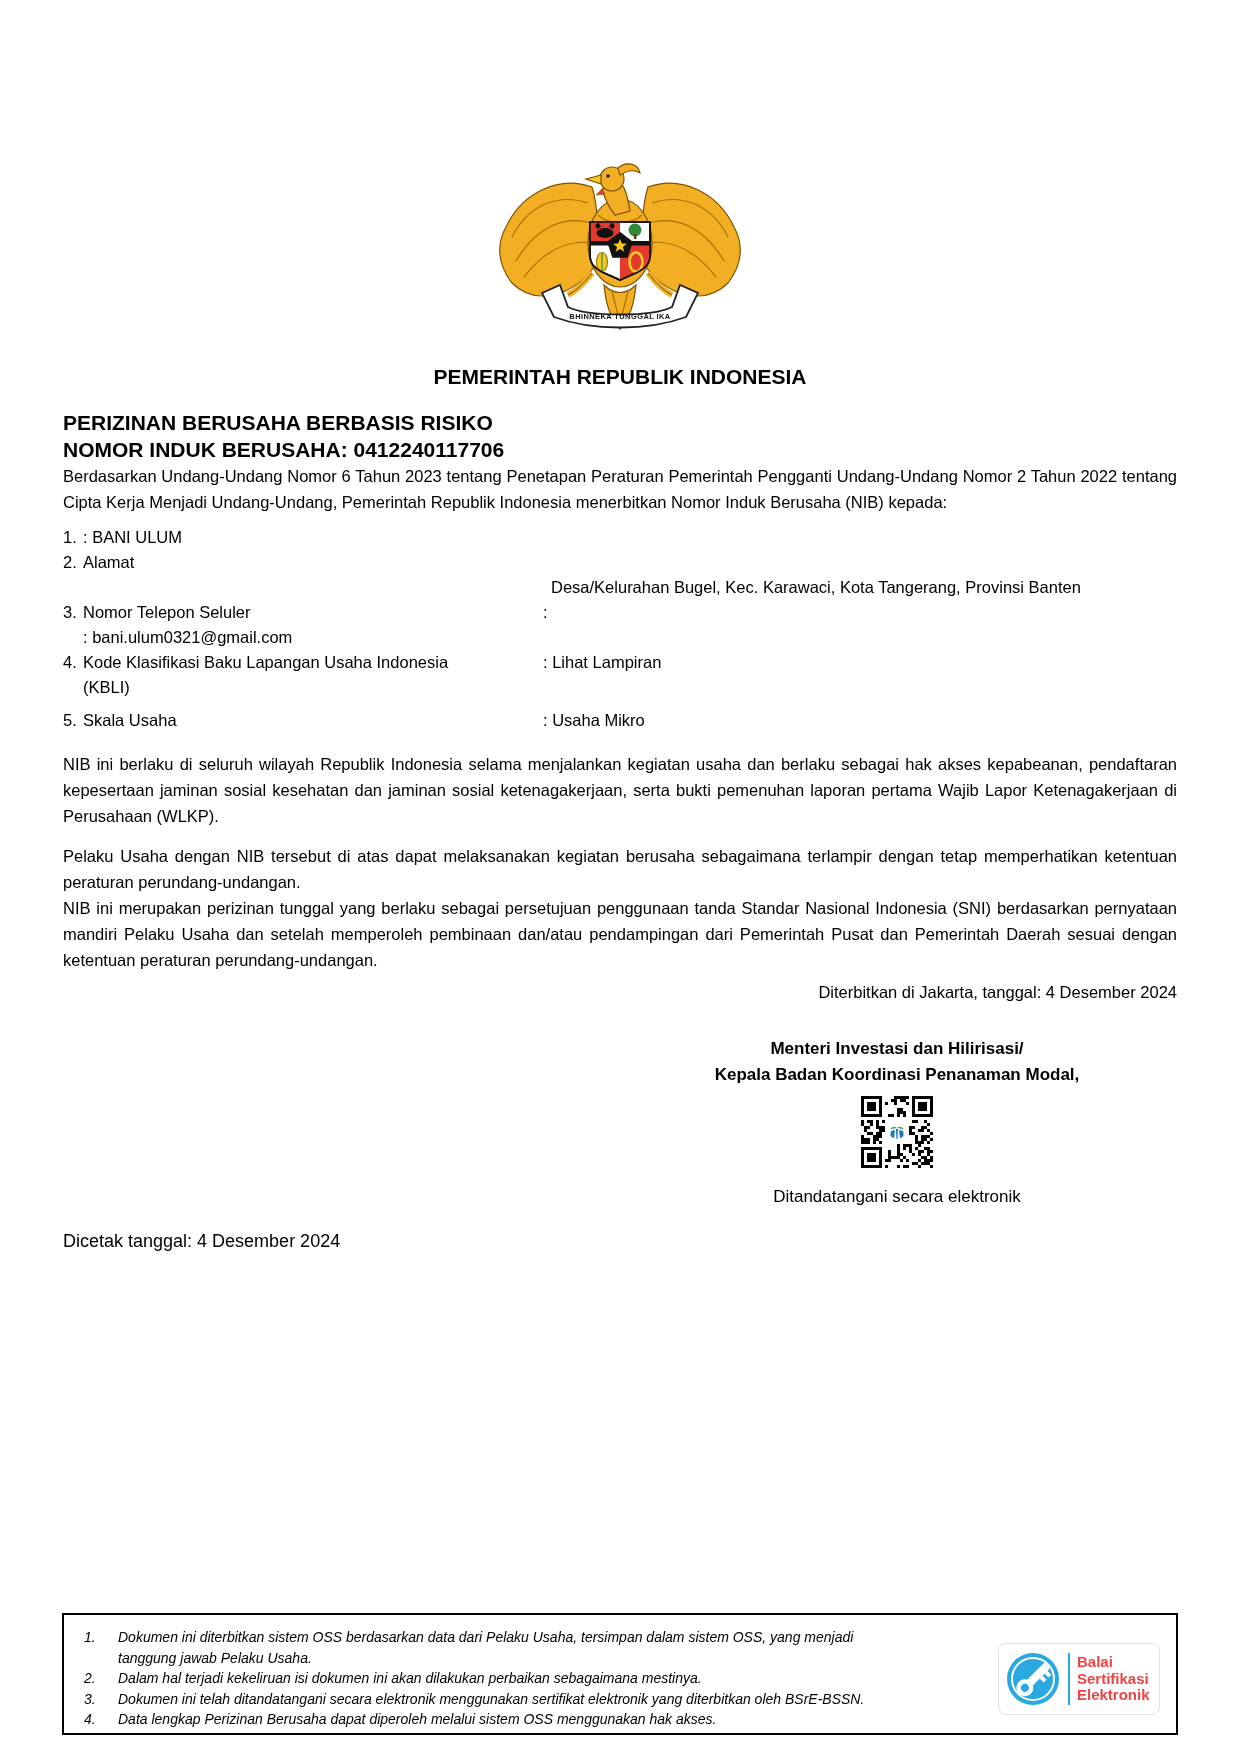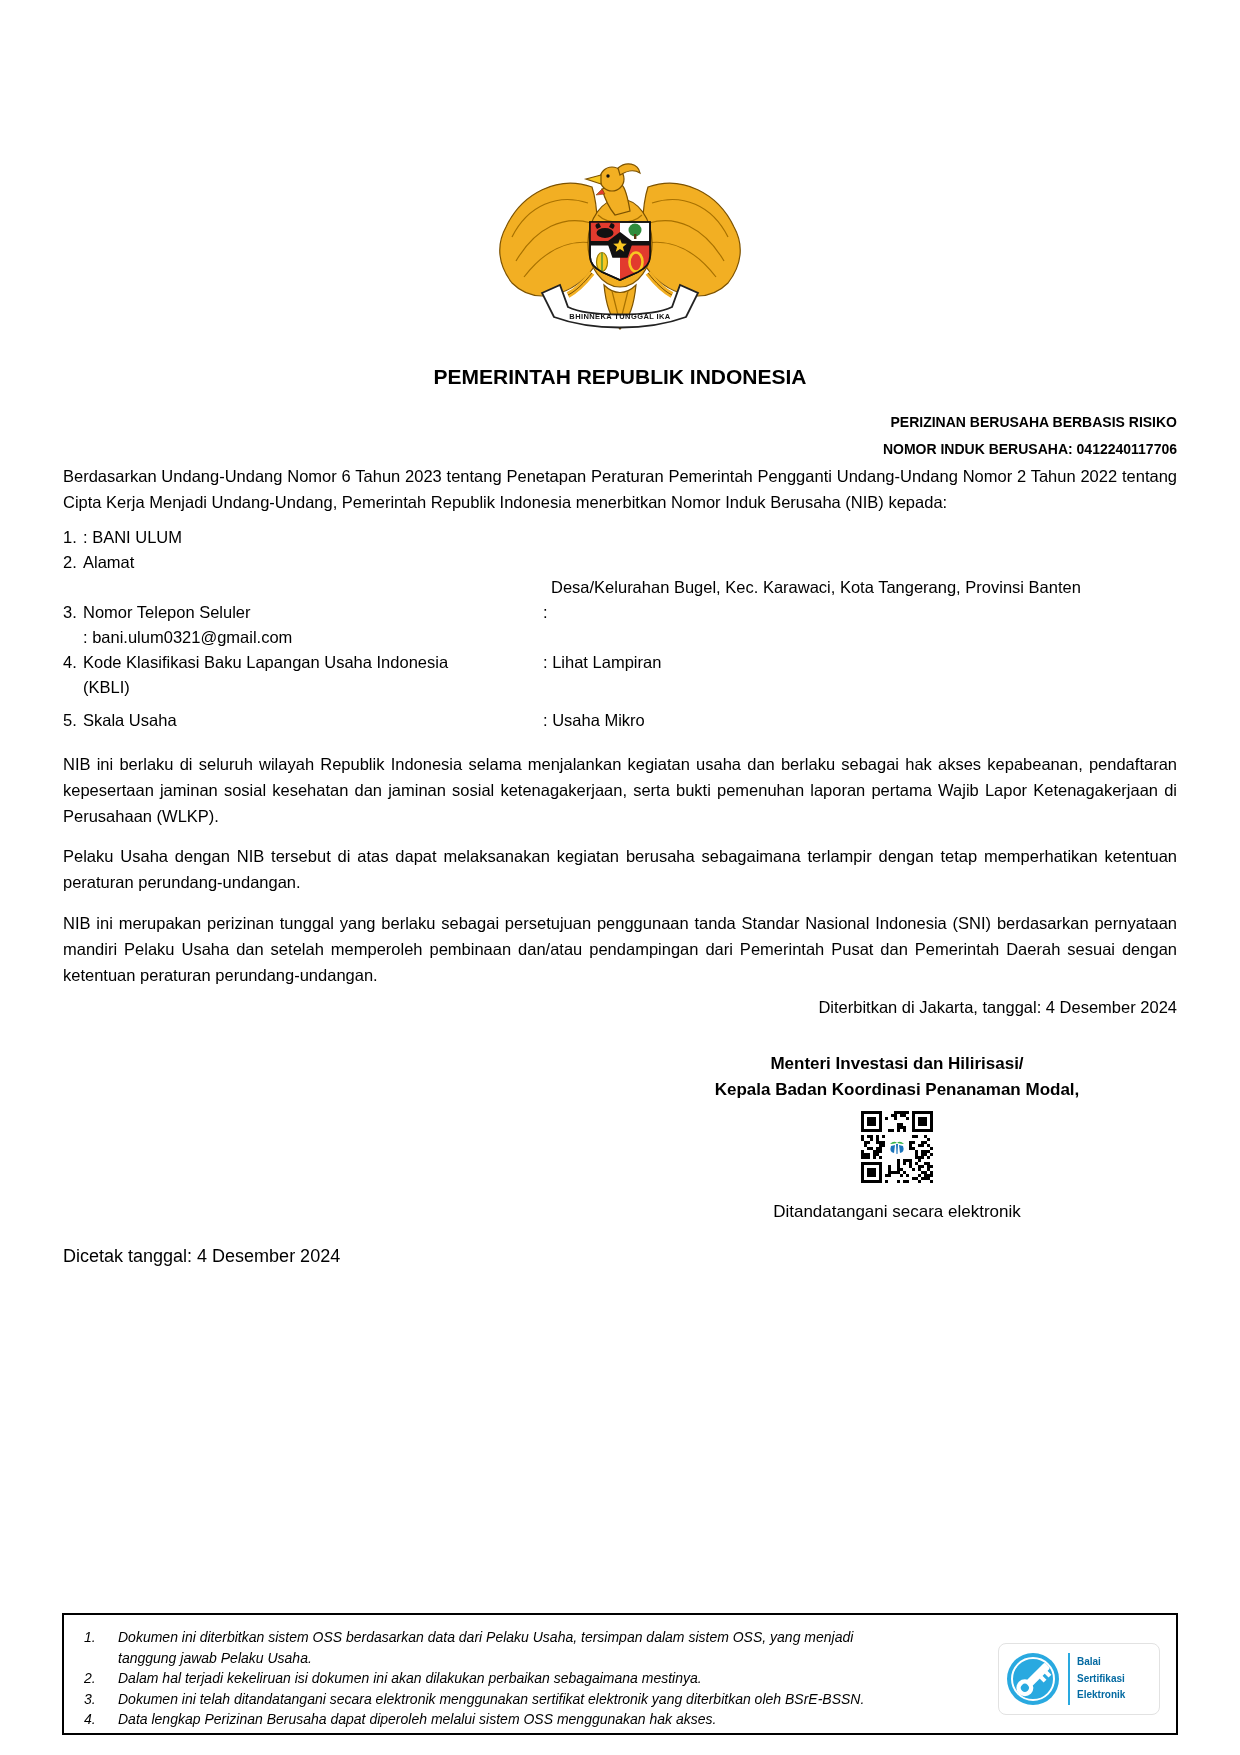--- a/index.html
+++ b/index.html
@@ -2,48 +2,48 @@
 <html><head>
 <meta charset="utf-8">
 <style>
   html,body{margin:0;padding:0;background:#fff;}
   body{width:1240px;height:1755px;position:relative;font-family:"Liberation Sans",sans-serif;color:#000;}
   .page{position:absolute;inset:0;padding:0 63px;box-sizing:border-box;overflow:hidden;}
 
   .emblem-wrap{margin:145px auto 0;width:264px;height:196px;text-align:center;}
 
   .gov-title{margin:23px 0 0;text-align:center;font-size:21px;font-weight:bold;line-height:26px;}
-  .doc-title{margin:19px 0 0;text-align:right;font-size:14px;font-weight:bold;line-height:27px;}
+  .doc-title{margin:19px 0 0;text-align:left;font-size:21px;font-weight:bold;line-height:27px;}
 
   .body-par{margin:0;font-size:16.5px;line-height:26px;text-align:justify;}
   .intro{}
   .p2{margin-top:18px;}
   .p3{margin-top:14px;}
-  .p4{margin-top:15px;}
+  .p4{}
   .issued{margin-top:6px;text-align:right;}
 
   .detail-list{margin-top:10px;font-size:16.5px;line-height:25px;}
   .field-row{display:grid;grid-template-columns:20px 460px 1fr;}
   .field-row.gap-top{margin-top:8px;}
   .f-value.cont{padding-left:8px;}
 
   .signature{width:560px;margin:31px 0 0 auto;text-align:center;}
   .sig-line{font-size:17px;font-weight:bold;line-height:26px;}
   .qr-wrap{width:72px;height:72px;margin:8px auto 0;position:relative;}
   .qr-logo{position:absolute;left:50%;top:50%;width:24px;height:24px;margin:-12px 0 0 -12px;background:#fff;display:flex;align-items:center;justify-content:center;}
   .sig-note{font-size:17px;line-height:26px;margin-top:16px;}
 
   .printed{margin-top:18px;font-size:18px;line-height:26px;}
 
   .footer-box{position:absolute;left:62px;right:62px;top:1613px;height:122px;border:2px solid #000;box-sizing:border-box;padding:12px 18px 0 20px;}
   .notes{width:800px;font-style:italic;font-size:14px;line-height:20.5px;}
   .note-row{display:grid;grid-template-columns:34px 1fr;}
   .bse-card{position:absolute;right:16px;top:28px;width:162px;height:72px;border:1px solid #e2e2e2;border-radius:8px;background:#fff;display:flex;align-items:center;padding:2px 6px;box-sizing:border-box;gap:7px;}
   .bse-divider{width:2px;height:52px;background:#29A9E0;flex:0 0 auto;}
-  .bse-text{font-weight:bold;color:#0369a1;font-size:10px;line-height:16.5px;}
+  .bse-text{font-weight:bold;color:#ef4444;font-size:15px;line-height:16.5px;}
 </style>
 </head>
 <body>
 
 <div class="page">
 
   <div class="emblem-wrap">
     <svg width="264" height="196" viewBox="0 0 264 196" xmlns="http://www.w3.org/2000/svg">
       <g stroke="#7C5200" stroke-width="1.2" fill="#F2AF23">
 

